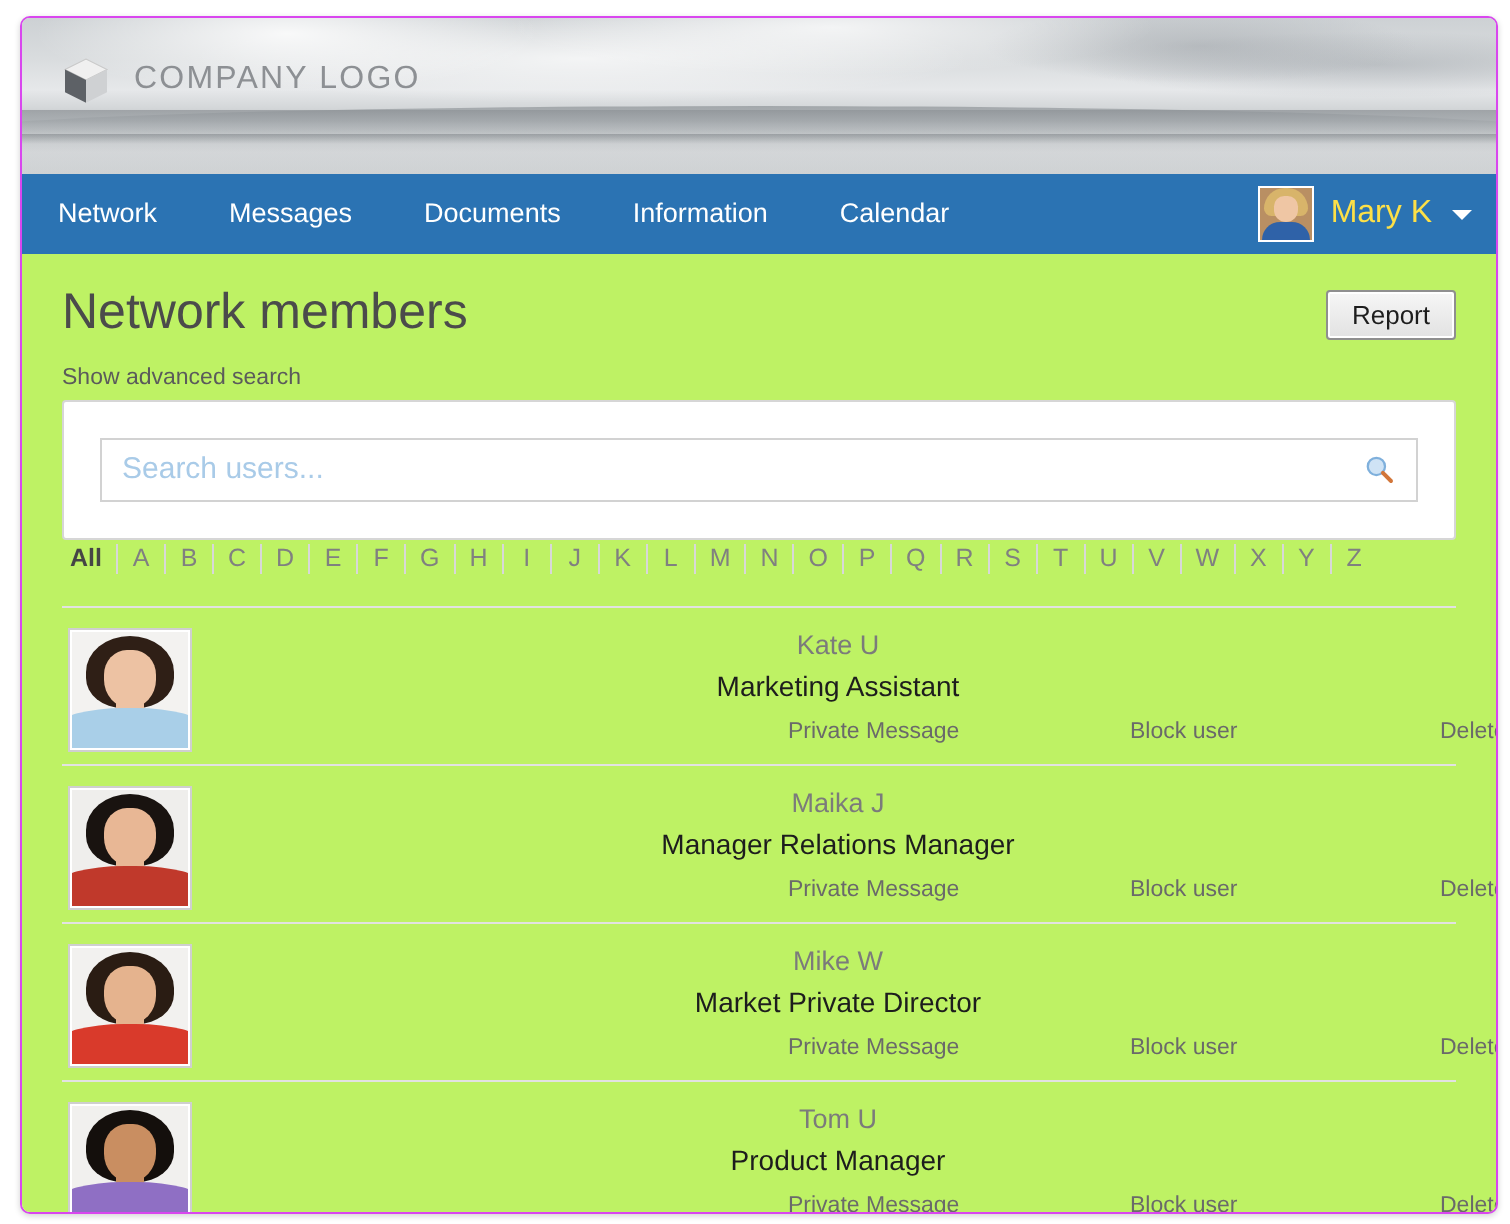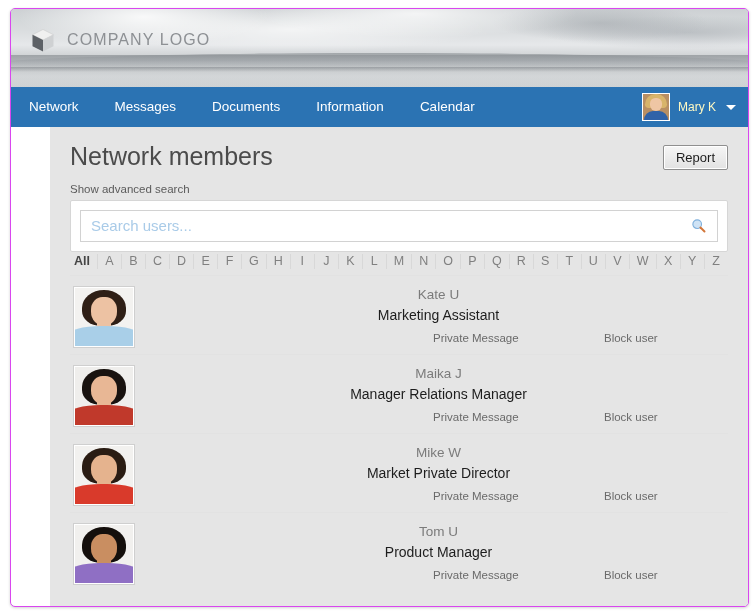--- a/index.html
+++ b/index.html
@@ -131,37 +131,36 @@
     width: 26px; height: 26px;
     border: 1.5px solid #ffffff;
     background: #b98f63;
     position: relative;
     overflow: hidden;
     flex: none;
   }
   .ua-hair { position:absolute; left:2px; top:0px; width:22px; height:14px; background:#d8b46a; border-radius:11px 11px 4px 4px; }
   .ua-face { position:absolute; left:7px; top:4px; width:12px; height:13px; background:#efc6a4; border-radius:6px 6px 7px 7px; }
   .ua-body { position:absolute; left:1px; bottom:0; width:24px; height:9px; background:#2f62a8; border-radius:9px 9px 0 0; }
-  .user-name { color:#fef9c3; font-size:12px; }
+  .user-name { color:#fde047; font-size:16px; }
   .user-caret {
     width:0;height:0;
     border-left:5px solid transparent;
     border-right:5px solid transparent;
     border-top:5px solid #ffffff;
     margin-left:2px;
   }
 
   
   .content {
-    background:#e5e5e5;
+    background:#bef264;
     padding: 0 20px;
     position: relative;
     height: calc(597px - 78px - 40px);
     box-sizing: border-box;
-    margin-left: 39px;
   }
 
   .title-row {
     display:flex;
     align-items:flex-start;
     justify-content:space-between;
     padding-top: 16px;
   }
   .page-title {
     font-size: 25px;
@@ -187,21 +186,21 @@
     margin-top: 12px;
     font-size: 11.5px;
     color: #5b5b5b;
     cursor: pointer;
   }
 
   .search-shell {
     margin-top: 5px;
     border: 1px solid #d6d6d6;
     background:#ffffff;
-    padding: 9px;
+    padding: 18px;
     border-radius: 2px;
   }
   .search-box {
     border: 1px solid #d2d2d2;
     height: 30px;
     display:flex;
     align-items:center;
     position: relative;
     background:#fff;
   }
@@ -232,21 +231,21 @@
     color: #5d5d5d;
     margin-top: 6px;
   }
   .results-count { margin-left: 10px; }
 
   
   .alpha-row {
     display:flex;
     align-items:flex-start;
     border-bottom: 1px solid #e2e2e2;
-    padding-bottom: 6px;
+    padding-bottom: 16px;
     margin-top: 2px;
   }
   .alpha-item {
     font-size: 12.5px;
     color:#808080;
     padding: 0 7px;
     line-height: 15px;
     border-right: 1px solid #d8d8d8;
     cursor:pointer;
     text-align:center;

